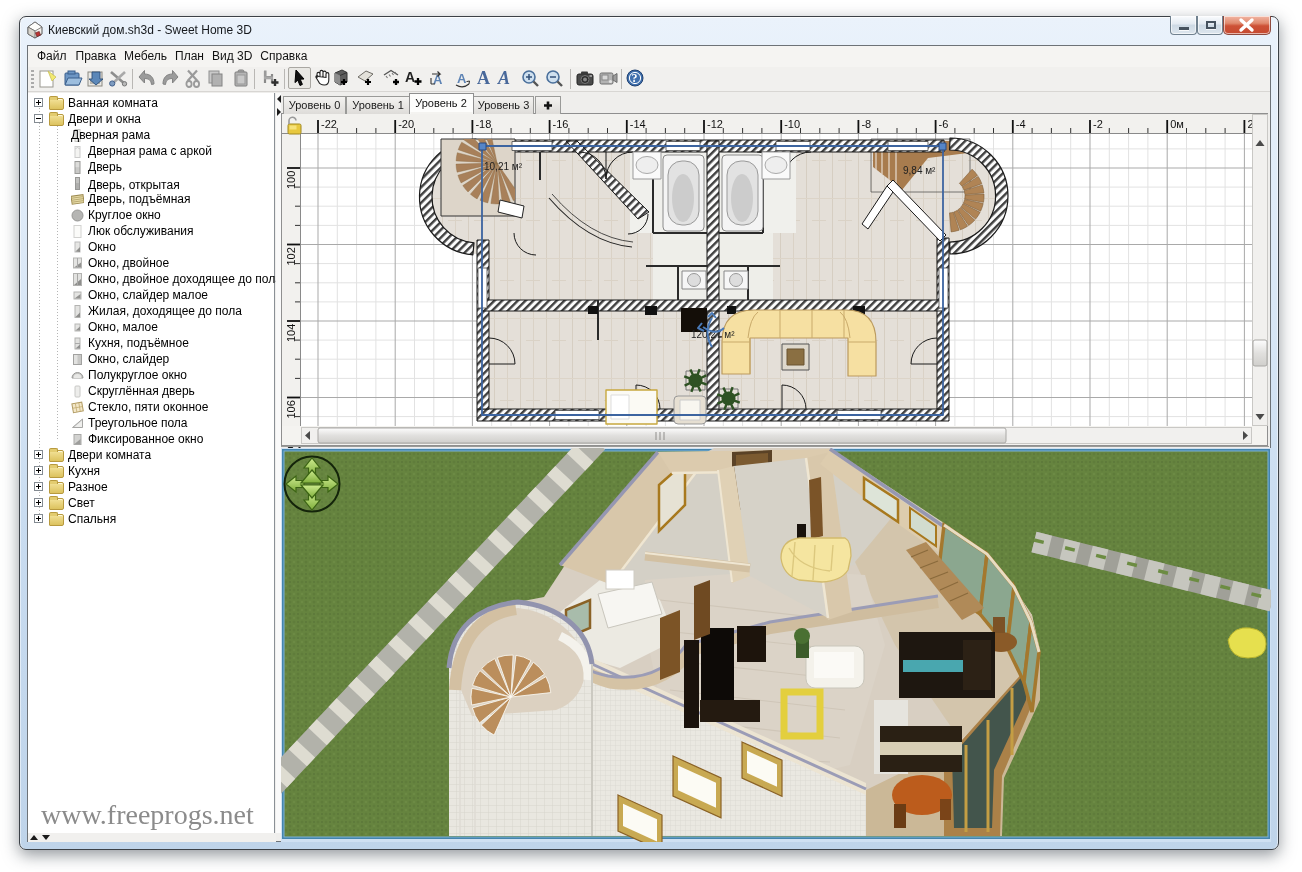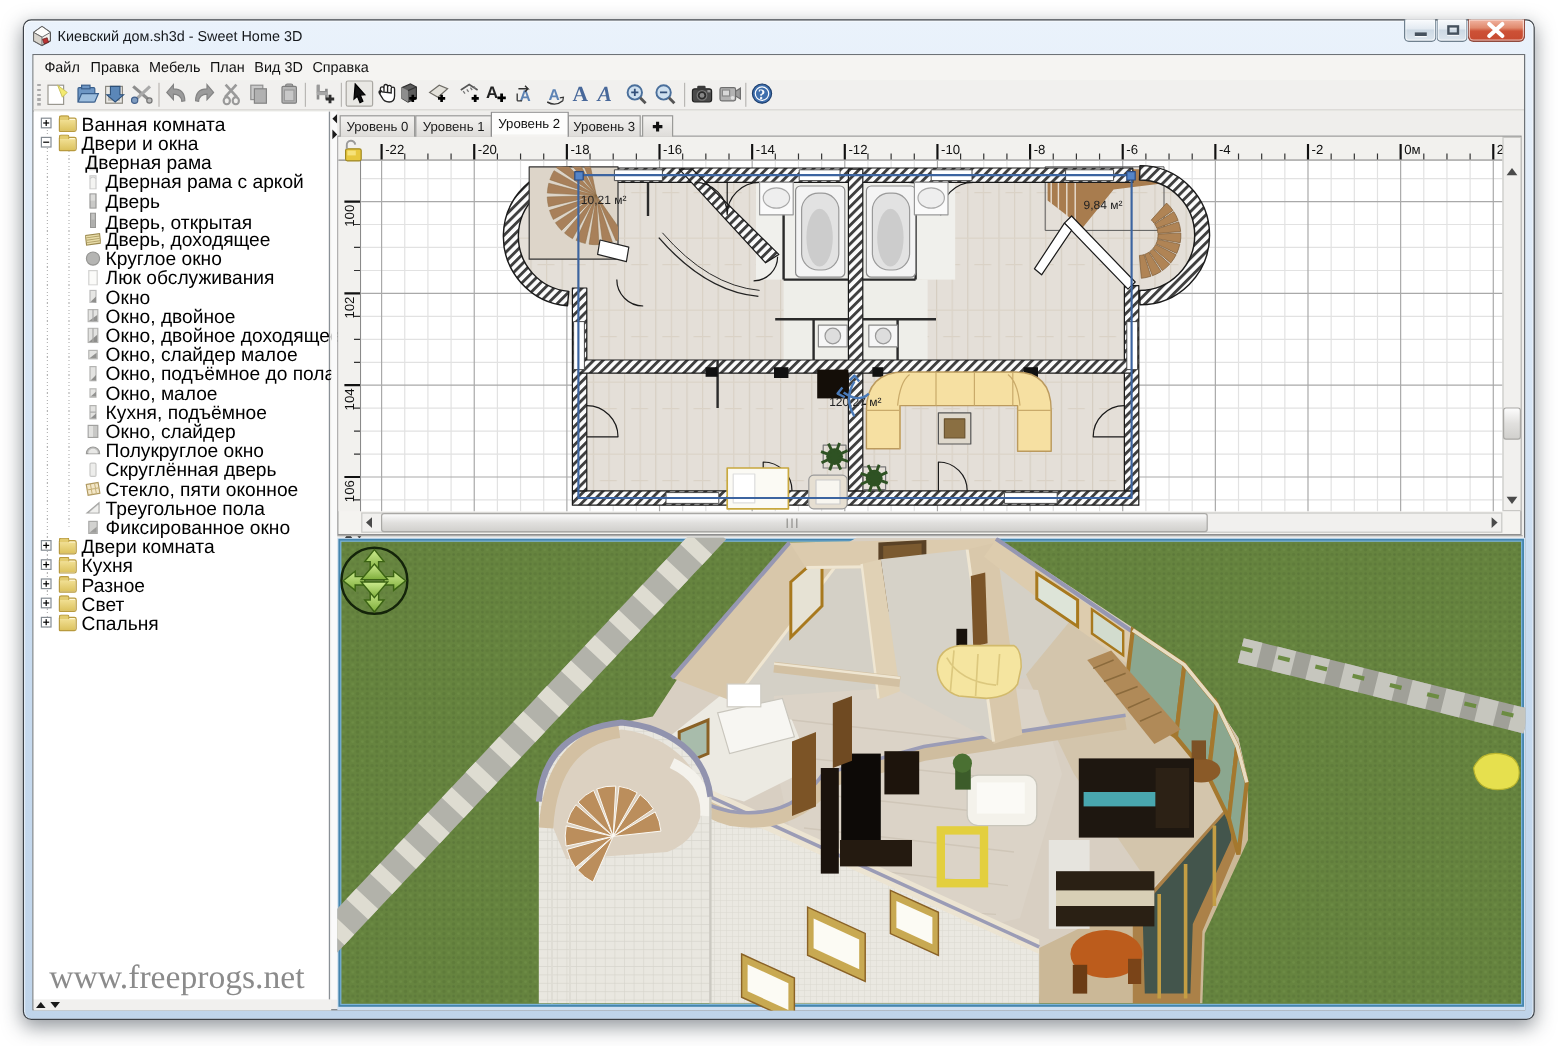--- a/index.html
+++ b/index.html
@@ -12,21 +12,21 @@
 #title{position:absolute;left:48px;top:23px;font-size:12px;color:#15181c}
 #client{position:absolute;left:27px;top:45px;width:1244px;height:797px;
   background:#efeeec;border:1px solid #6d7277}
 #menubar{position:absolute;left:28px;top:46px;width:1242px;height:21px;background:#f5f4f2;font-size:12px;color:#111}
 #menubar span{display:inline-block;padding:3px 4px 0 4px;letter-spacing:0}
 #toolbar{position:absolute;left:28px;top:67px;width:1242px;height:25px;background:#f1f0ee;border-bottom:1px solid #d8d6d3}
 .tbsep{position:absolute;top:69px;width:1px;height:20px;background:#b9b7b4}
 .grip{position:absolute;left:31px;top:70px;width:3px;height:18px;
   background:repeating-linear-gradient(#aaa 0 2px,transparent 2px 4px)}
 #tree{position:absolute;left:28px;top:93px;width:247px;height:740px;background:#fff;border-right:1px solid #8a9096;font-size:12px;color:#1c1c1c}
-.trow{position:absolute;white-space:nowrap;font-size:16px}
+.trow{position:absolute;white-space:nowrap;font-size:12px}
 .exp{position:absolute;width:9px;height:9px;background:#fff;border:1px solid #848b92;font-size:0}
 .exp i{position:absolute;left:1px;top:3px;width:5px;height:1px;background:#000}
 .exp b{position:absolute;left:3px;top:1px;width:1px;height:5px;background:#000}
 .fold{position:absolute;width:15px;height:12px;background:linear-gradient(#f3e298,#dcc25e);border:1px solid #b89a3e;border-radius:1px 2px 2px 1px;box-shadow:inset 0 1px 0 #fff8d8}
 .fold:before{content:"";position:absolute;left:-1px;top:-3px;width:7px;height:3px;background:#e3cc70;border:1px solid #b89a3e;border-bottom:none;border-radius:2px 2px 0 0}
 #divider{position:absolute;left:276px;top:93px;width:5px;height:740px;background:#fafafa}
 #watermark{position:absolute;left:41px;top:799px;font-family:"Liberation Serif",serif;font-size:28px;color:#8b8b8b}
 
 #btns{position:absolute;left:1170px;top:16px;height:19px}
 .wbtn{position:absolute;top:0;height:19px;border:1px solid #70818f;border-top:none;
@@ -220,21 +220,21 @@
     <rect x="4.5" y="0.5" width="4" height="12" fill="#c2c2c0" stroke="#979795"></rect>
     <rect x="5" y="6" width="3" height="6" fill="#aeaeac"></rect>
   </svg>
 <div class="trow" style="left:88px;top:178px">Дверь, открытая</div>
 <svg class="abs" style="left:71px;top:193px" width="13" height="13" viewBox="0 0 13 13">
     <g transform="rotate(-8 6 6)">
       <rect x="0.5" y="2.5" width="12" height="8" fill="#e8dca8" stroke="#9c8a50"></rect>
       <path d="M1 4.5 h11 M1 6.5 h11 M1 8.5 h11" stroke="#b0a068" stroke-width="0.8"></path>
     </g>
   </svg>
-<div class="trow" style="left:88px;top:192px">Дверь, доходящее</div>
+<div class="trow" style="left:88px;top:192px">Дверь, подъёмная</div>
 <svg class="abs" style="left:71px;top:209px" width="13" height="13" viewBox="0 0 13 13">
     <circle cx="6.5" cy="6.5" r="5.5" fill="#b5b5b3" stroke="#969694"></circle>
   </svg>
 <div class="trow" style="left:88px;top:208px">Круглое окно</div>
 <svg class="abs" style="left:71px;top:225px" width="13" height="13" viewBox="0 0 13 13">
     <rect x="3" y="0.5" width="7" height="12" fill="#fbfbf9" stroke="#d2d2d0"></rect>
   </svg>
 <div class="trow" style="left:88px;top:224px">Люк обслуживания</div>
 <svg class="abs" style="left:71px;top:241px" width="13" height="13" viewBox="0 0 13 13">
     <rect x="4" y="1" width="5" height="10" fill="#e6e6e4" stroke="#bbb"></rect>
@@ -255,21 +255,21 @@
 <div class="trow" style="left:88px;top:272px">Окно, двойное доходящее до пола</div>
 <svg class="abs" style="left:71px;top:289px" width="13" height="13" viewBox="0 0 13 13">
     <rect x="3" y="3" width="7" height="7" fill="#e4e4e2" stroke="#b4b4b2"></rect>
     <path d="M3.5 9.5 l6-4.5 0 4.5 z" fill="#939391"></path>
   </svg>
 <div class="trow" style="left:88px;top:288px">Окно, слайдер малое</div>
 <svg class="abs" style="left:71px;top:305px" width="13" height="13" viewBox="0 0 13 13">
     <rect x="4" y="0.5" width="5" height="12" fill="#e3e3e1" stroke="#b4b4b2"></rect>
     <path d="M4.5 12 L9 7.5 v4.5 z" fill="#8e8e8c"></path>
   </svg>
-<div class="trow" style="left:88px;top:304px">Окно, подъёмное до пола</div>
+<div class="trow" style="left:88px;top:304px">Жилая, доходящее до пола</div>
 <svg class="abs" style="left:71px;top:321px" width="13" height="13" viewBox="0 0 13 13">
     <rect x="4" y="3" width="5" height="7" fill="#e5e5e3" stroke="#b8b8b6"></rect>
     <path d="M4.5 9.5 L9 5.5 v4 z" fill="#939391"></path>
   </svg>
 <div class="trow" style="left:88px;top:320px">Окно, малое</div>
 <svg class="abs" style="left:71px;top:337px" width="13" height="13" viewBox="0 0 13 13">
     <rect x="4" y="1" width="5" height="11" fill="#e2e2e0" stroke="#b2b2b0"></rect>
     <path d="M4 6.5 h5" stroke="#aaa"></path>
     <path d="M4.5 11.5 L9 7.5 v4 z" fill="#909090"></path>
   </svg>

